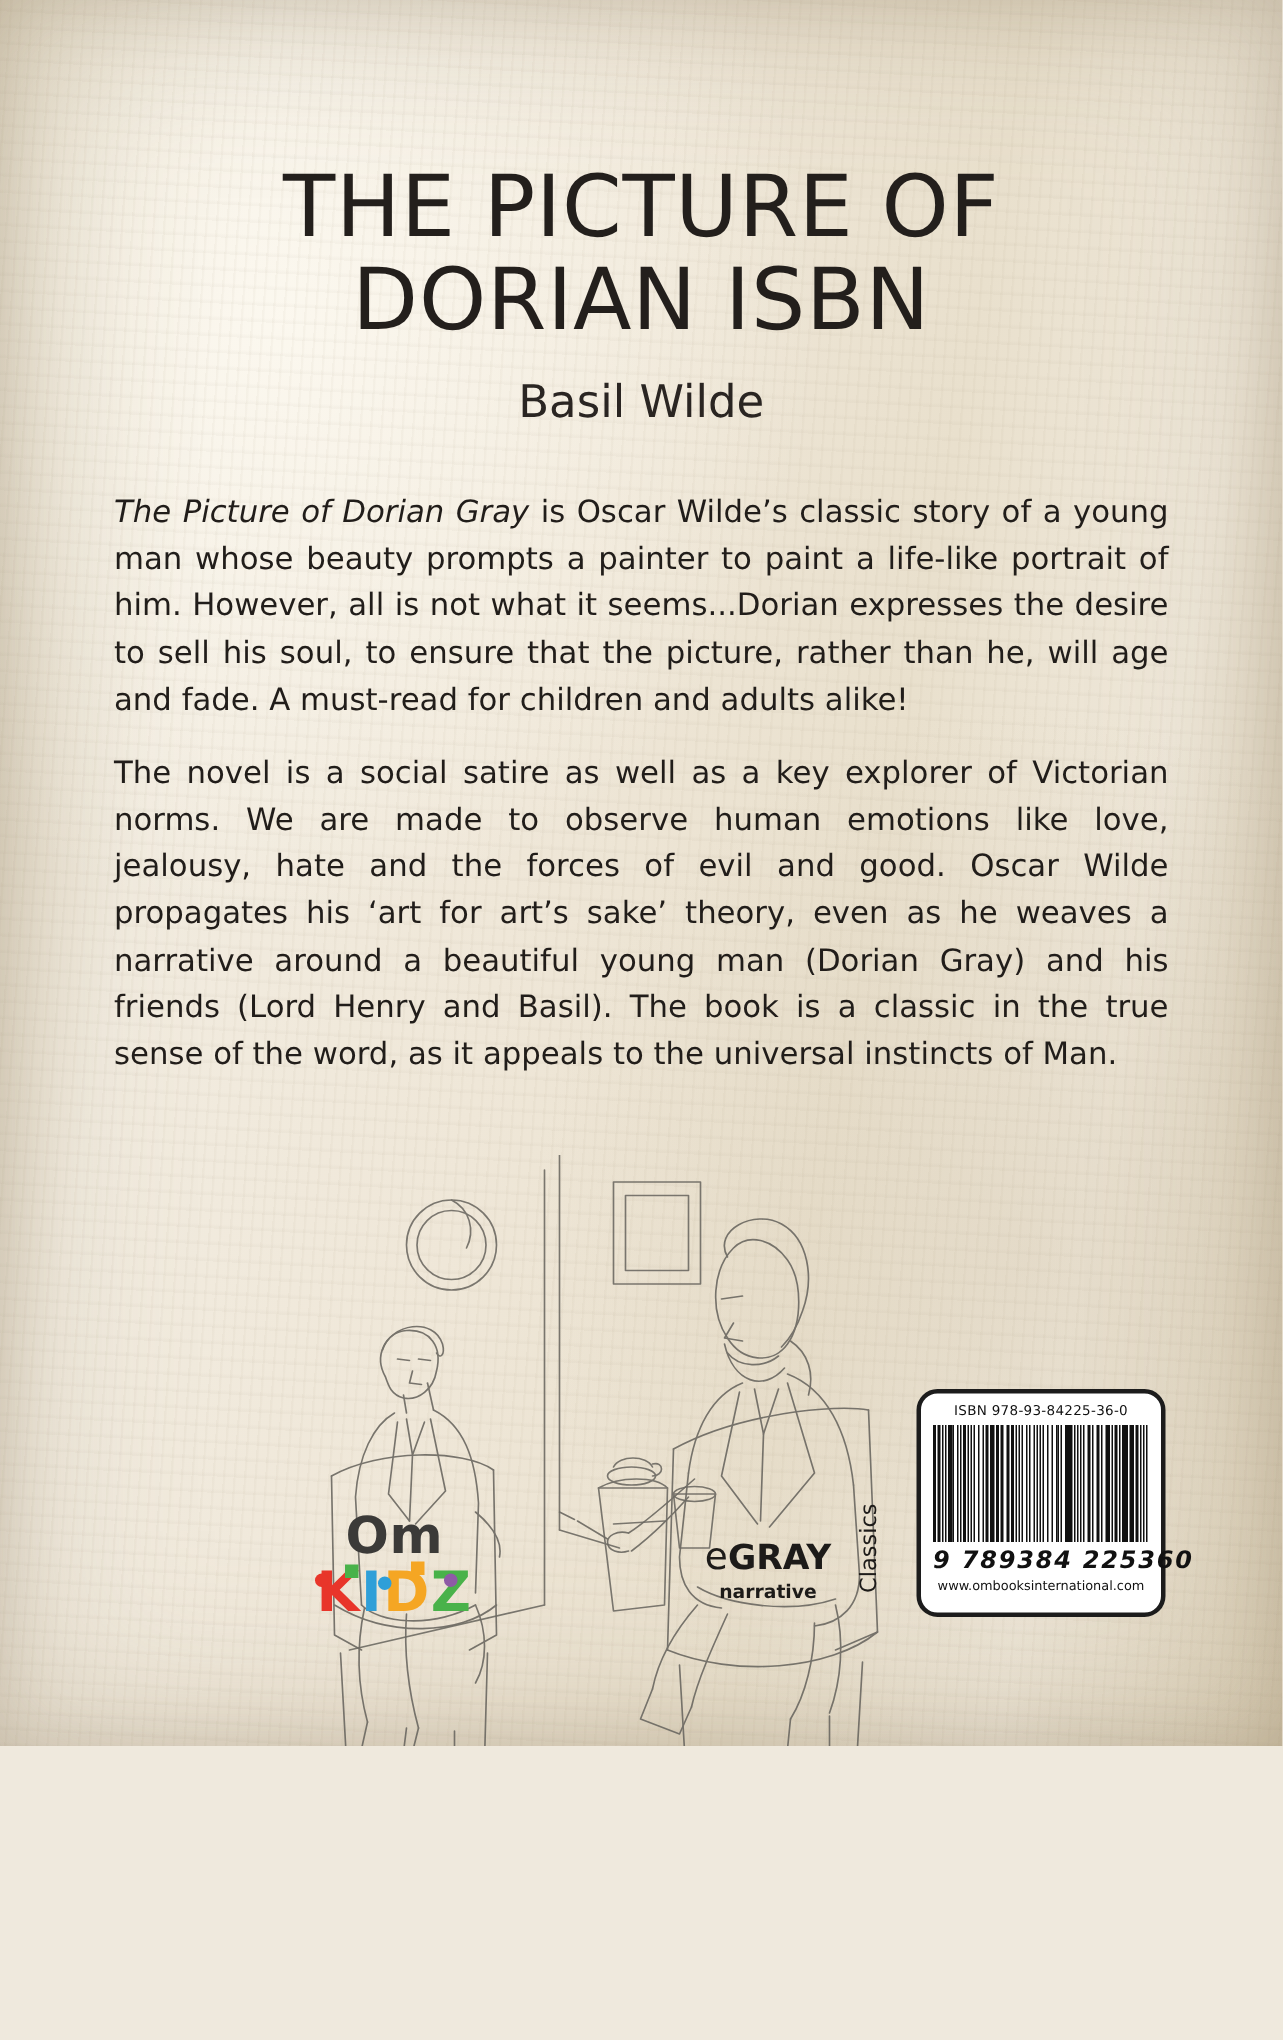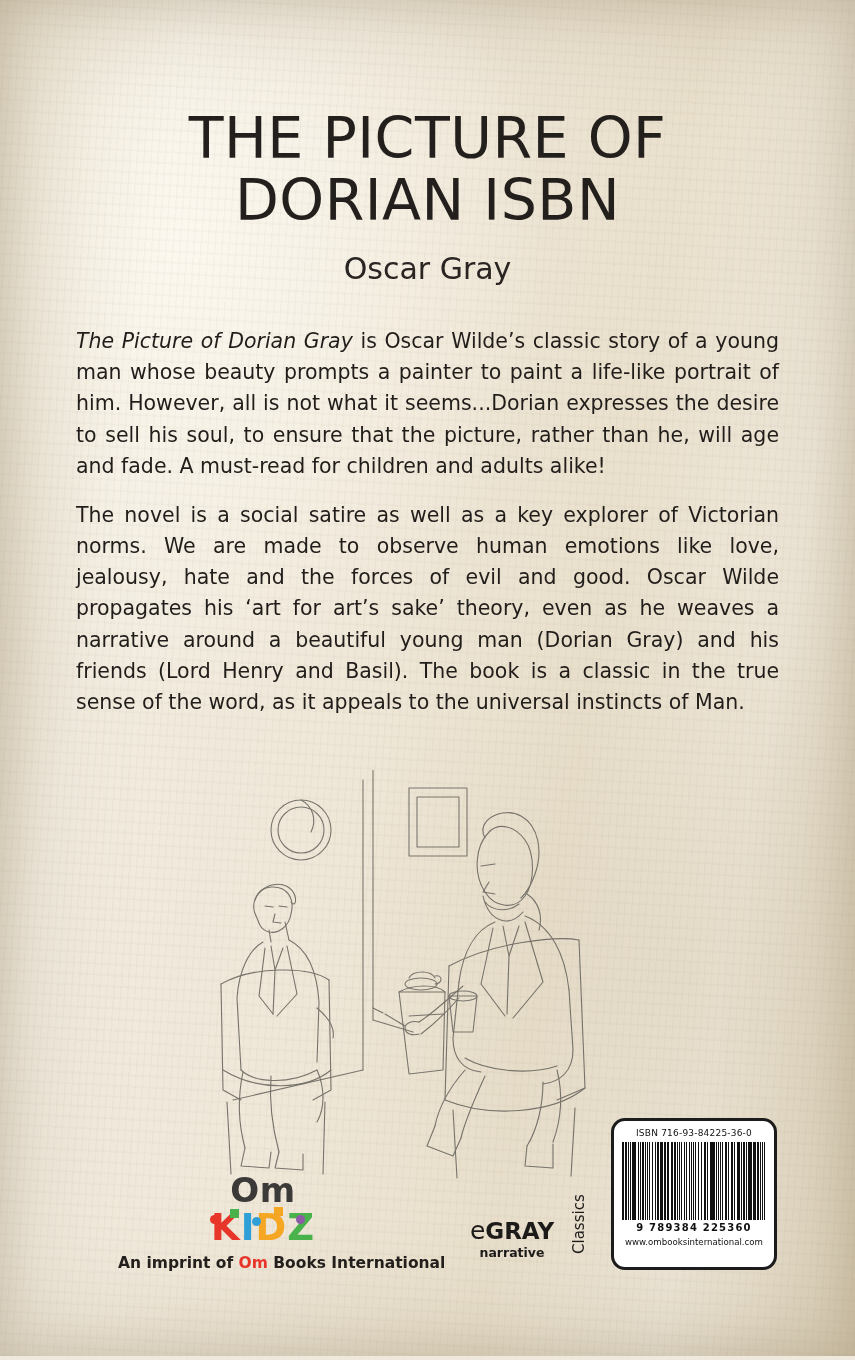--- a/index.html
+++ b/index.html
@@ -10,21 +10,21 @@
     width: 855px;
     height: 1360px;
     background: #efe9dd;
     font-family: "Liberation Sans", sans-serif;
     overflow: hidden;
   }
 
   .page {
     position: relative;
     width: 855px;
-    height: 1356px;
+    height: 1164px;
     box-sizing: border-box;
     background:
       radial-gradient(ellipse 60% 50% at 22% 18%, rgba(255,252,244,0.75), rgba(255,252,244,0) 70%),
       radial-gradient(ellipse 55% 45% at 80% 72%, rgba(216,204,182,0.45), rgba(216,204,182,0) 70%),
       linear-gradient(100deg, #e3dac6 0%, #f2ece0 18%, #efe7d8 42%, #e9e0cd 65%, #efe8da 82%, #ddd2ba 100%);
     overflow: hidden;
   }
   .page::before {
     content: "";
     position: absolute;
@@ -232,26 +232,27 @@
     justify-content: center;
     gap: 0;
   }
   .bars i {
     display: block;
     background: #111;
     height: 100%;
   }
   .barcode-num {
     font-family: "DejaVu Sans", sans-serif;
-    font-size: 10px;
+    font-size: 16px;
     font-weight: bold;
     color: #111;
     letter-spacing: 1.2px;
     margin-top: 2px;
     white-space: nowrap;
+    font-style: italic;
   }
   .barcode-url {
     font-family: "DejaVu Sans", sans-serif;
     font-size: 8.6px;
     color: #111;
     margin-top: 4px;
     white-space: nowrap;
   }
 </style>
 </head>
@@ -259,21 +260,21 @@
 
 <div class="page">
 
   <div class="content">
 
     <div class="title-block">
       <h1 class="book-title">
         <span>THE PICTURE OF</span>
         <span class="line2">DORIAN ISBN</span>
       </h1>
-      <div class="book-author">Oscar Gray</div>
+      <div class="book-author">Basil Wilde</div>
     </div>
 
     <div class="blurb">
       <p><em>The Picture of Dorian Gray</em><span> is Oscar Wilde’s classic story of a young man whose beauty prompts a painter to paint a life-like portrait of him. However, all is not what it seems...Dorian expresses the desire to sell his soul, to ensure that the picture, rather than he, will age and fade. A must-read for children and adults alike!</span></p>
       <p>The novel is a social satire as well as a key explorer of Victorian norms. We are made to observe human emotions like love, jealousy, hate and the forces of evil and good. Oscar Wilde propagates his ‘art for art’s sake’ theory, even as he weaves a narrative around a beautiful young man (Dorian Gray) and his friends (Lord Henry and Basil). The book is a classic in the true sense of the word, as it appeals to the universal instincts of Man.</p>
     </div>
 
   </div>
 
   <div class="illustration">
@@ -393,32 +394,31 @@
           <span class="dot" style="left:6px; top:10px; background:#e8352a;"></span>
           <span class="sq" style="left:26px; top:4px; background:#49b24a;"></span>
           <span class="dot" style="left:48px; top:12px; background:#2f9fd8;"></span>
           <span class="sq" style="left:70px; top:2px; background:#f5a623;"></span>
           <span class="dot" style="left:92px; top:10px; background:#8e5ba6;"></span>
         </div>
         <div class="kidz-word">
           <span>K</span><span>I</span><span>D</span><span>Z</span>
         </div>
       </div>
-      <div class="imprint"><span>An imprint of </span><span class="om-red">Om</span><span> Books International</span></div>
     </div>
 
     <div class="ebook-block">
       <div class="ebook-top"><span class="e-lower">e</span><span>GRAY</span></div>
       <div class="ebook-sub">narrative</div>
     </div>
 
     <div class="classics-label">Classics</div>
 
     <div class="barcode-box">
-      <div class="isbn-text">ISBN 716-93-84225-36-0</div>
+      <div class="isbn-text">ISBN 978-93-84225-36-0</div>
       <div class="bars">
           <i style="width:3px"></i>
           <i style="width:3px;background:transparent"></i>
           <i style="width:3px"></i>
           <i style="width:1px;background:transparent"></i>
           <i style="width:2px"></i>
           <i style="width:2px;background:transparent"></i>
           <i style="width:2px"></i>
           <i style="width:2px;background:transparent"></i>
           <i style="width:2px"></i>

